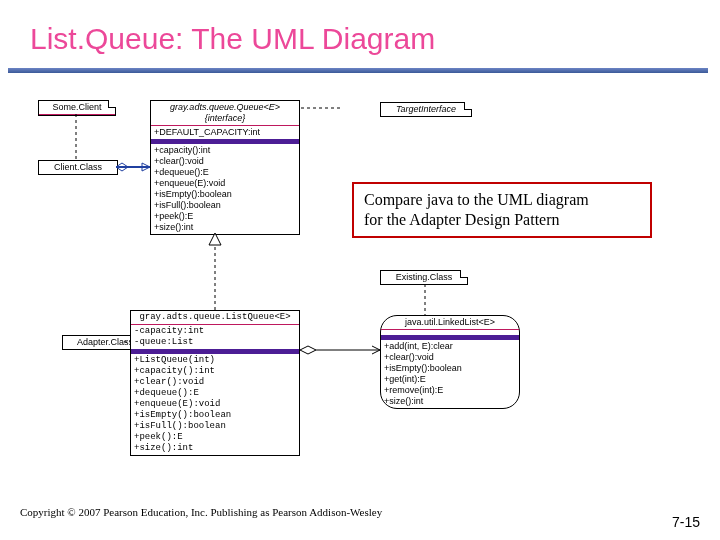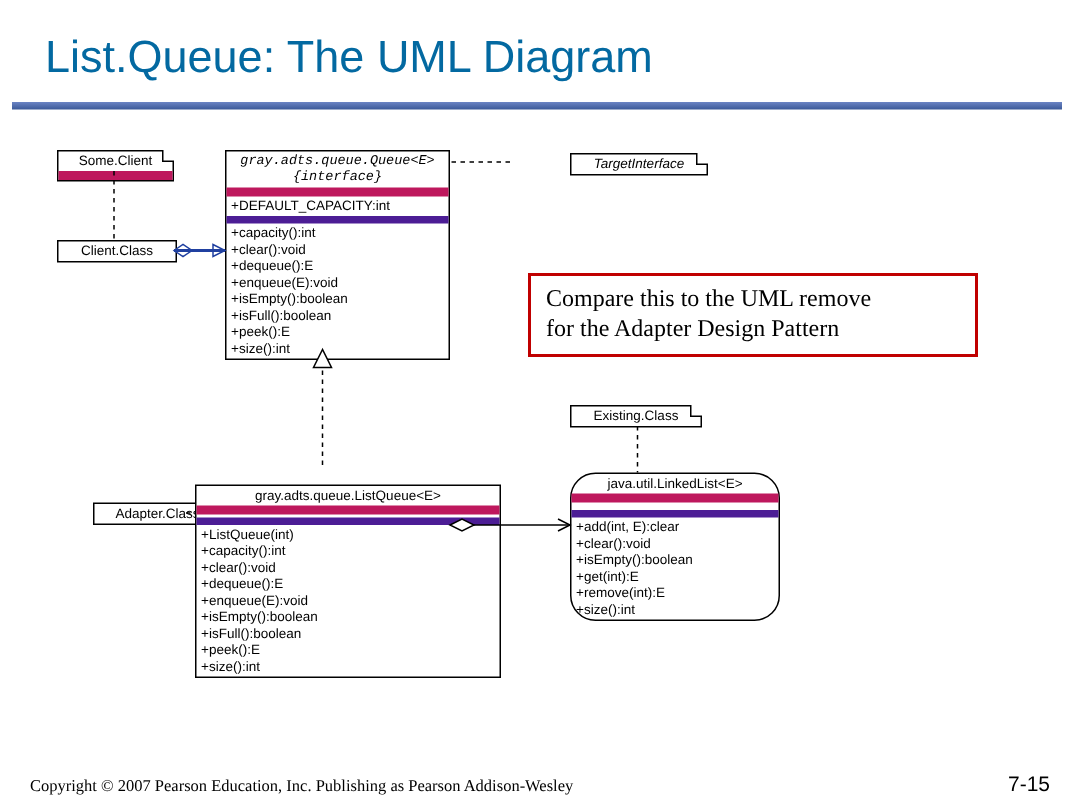--- a/index.html
+++ b/index.html
@@ -1,28 +1,28 @@
 <!DOCTYPE html>
 <html><head>
 <meta charset="utf-8">
 <style>
   * { box-sizing: border-box; margin: 0; padding: 0; }
   html, body { width: 720px; height: 540px; font-family: Arial, Helvetica, sans-serif; background: #fff; overflow: hidden; }
   .slide { position: relative; width: 720px; height: 540px; }
-  .title { position: absolute; top: 22px; left: 30px; font-size: 30px; color: #0369a1; font-weight: 400; }
+  .title { position: absolute; top: 22px; left: 30px; font-size: 30px; color: #ec4899; font-weight: 400; }
   .title-underline { position: absolute; top: 68px; left: 8px; width: 700px; height: 5px; background: linear-gradient(to bottom, #6b84c4, #3b5998); }
   .diagram { position: absolute; top: 100px; left: 30px; width: 660px; height: 385px; }
   .uml { position: absolute; border: 1px solid #000; background: #fff; font-size: 9px; line-height: 11px; }
-  .uml .hdr { text-align: center; padding: 1px 2px; border-bottom: 6px solid #be185d; white-space: nowrap; }
+  .uml .hdr { text-align: center; padding: 1px 2px; border-bottom: 1px solid #be185d; white-space: nowrap; }
   .uml .sec { padding: 1px 3px; border-bottom: 5px solid #4c1d95; white-space: nowrap; }
   .uml .sec:last-child { border-bottom: none; }
   .note-fold { position: absolute; top: -1px; right: -1px; width: 8px; height: 8px; border-left: 1px solid #000; border-bottom: 1px solid #000; background: #fff; }
   .note-fold::after { content: ''; position: absolute; top: 0; right: 0; width: 0; height: 0; }
   .callout { position: absolute; border: 2px solid #c00000; background: #fff; padding: 6px 10px; font-family: 'Times New Roman', serif; font-size: 16px; line-height: 20px; }
-  .footer { position: absolute; bottom: 10px; left: 20px; font-family: 'Times New Roman', serif; font-size: 11px; }
+  .footer { position: absolute; bottom: 22px; left: 20px; font-family: 'Times New Roman', serif; font-size: 11px; }
   .pagenum { position: absolute; bottom: 10px; right: 20px; font-family: Arial, sans-serif; font-size: 14px; }
   svg.conn { position: absolute; top: 0; left: 0; width: 660px; height: 385px; pointer-events: none; }
 </style>
 </head>
 <body>
 
 <div class="slide">
   <div class="title">List.Queue: The UML Diagram</div>
   <div class="title-underline"></div>
 
@@ -31,21 +31,21 @@
     <div class="uml" style="top:0;left:8px;width:78px;">
       <div class="hdr">Some.Client</div>
       <div class="note-fold"></div>
     </div>
 
     <div class="uml" style="top:60px;left:8px;width:80px;">
       <div class="hdr" style="border-bottom:none;">Client.Class</div>
     </div>
 
     <div class="uml" style="top:0;left:120px;width:150px;font-style:italic;">
-      <div class="hdr" style="font-style:italic;font-family:Liberation Mono, monospace;">
+      <div class="hdr" style="font-style:italic;">
         <span>gray.adts.queue.Queue&lt;E&gt;</span><br>
         <span>{interface}</span>
       </div>
       <div class="sec" style="font-style:normal;">+DEFAULT_CAPACITY:int</div>
       <div class="sec" style="font-style:normal;">
         <div>+capacity():int</div>
         <div>+clear():void</div>
         <div>+dequeue():E</div>
         <div>+enqueue(E):void</div>
         <div>+isEmpty():boolean</div>
@@ -63,23 +63,25 @@
     <div class="uml" style="top:235px;left:8px;width:86px;margin-left:24px;">
       <div class="hdr" style="border-bottom:none;">Adapter.Class</div>
       <div class="note-fold"></div>
     </div>
 
     <div class="uml" style="top:170px;left:350px;width:88px;">
       <div class="hdr" style="border-bottom:none;">Existing.Class</div>
       <div class="note-fold"></div>
     </div>
 
-    <div class="uml" style="top:223px;left:100px;width:204px;">
+    <div class="uml" style="top:210px;left:100px;width:170px;font-family:Liberation Mono, monospace;">
       <div class="hdr">gray.adts.queue.ListQueue&lt;E&gt;</div>
       <div class="sec">
+        <div>-capacity:int</div>
+        <div>-queue:List</div>
       </div>
       <div class="sec">
         <div>+ListQueue(int)</div>
         <div>+capacity():int</div>
         <div>+clear():void</div>
         <div>+dequeue():E</div>
         <div>+enqueue(E):void</div>
         <div>+isEmpty():boolean</div>
         <div>+isFull():boolean</div>
         <div>+peek():E</div>
@@ -117,19 +119,19 @@
 
       <polygon points="270,250 278,246 286,250 278,254" fill="#fff" stroke="#000"></polygon>
       <line x1="286" y1="250" x2="350" y2="250" stroke="#000"></line>
       <polyline points="342,246 350,250 342,254" fill="none" stroke="#000"></polyline>
 
       <line x1="395" y1="184" x2="395" y2="215" stroke="#000" stroke-dasharray="3,3"></line>
     </svg>
   </div>
 
   <div class="callout" style="top:182px;left:352px;width:300px;">
-    <div>Compare this to the UML remove</div>
+    <div>Compare java to the UML diagram</div>
     <div>for the Adapter Design Pattern</div>
   </div>
 
   <div class="footer">Copyright © 2007 Pearson Education, Inc. Publishing as Pearson Addison-Wesley</div>
   <div class="pagenum">7-15</div>
 </div>
 
 </body></html>

